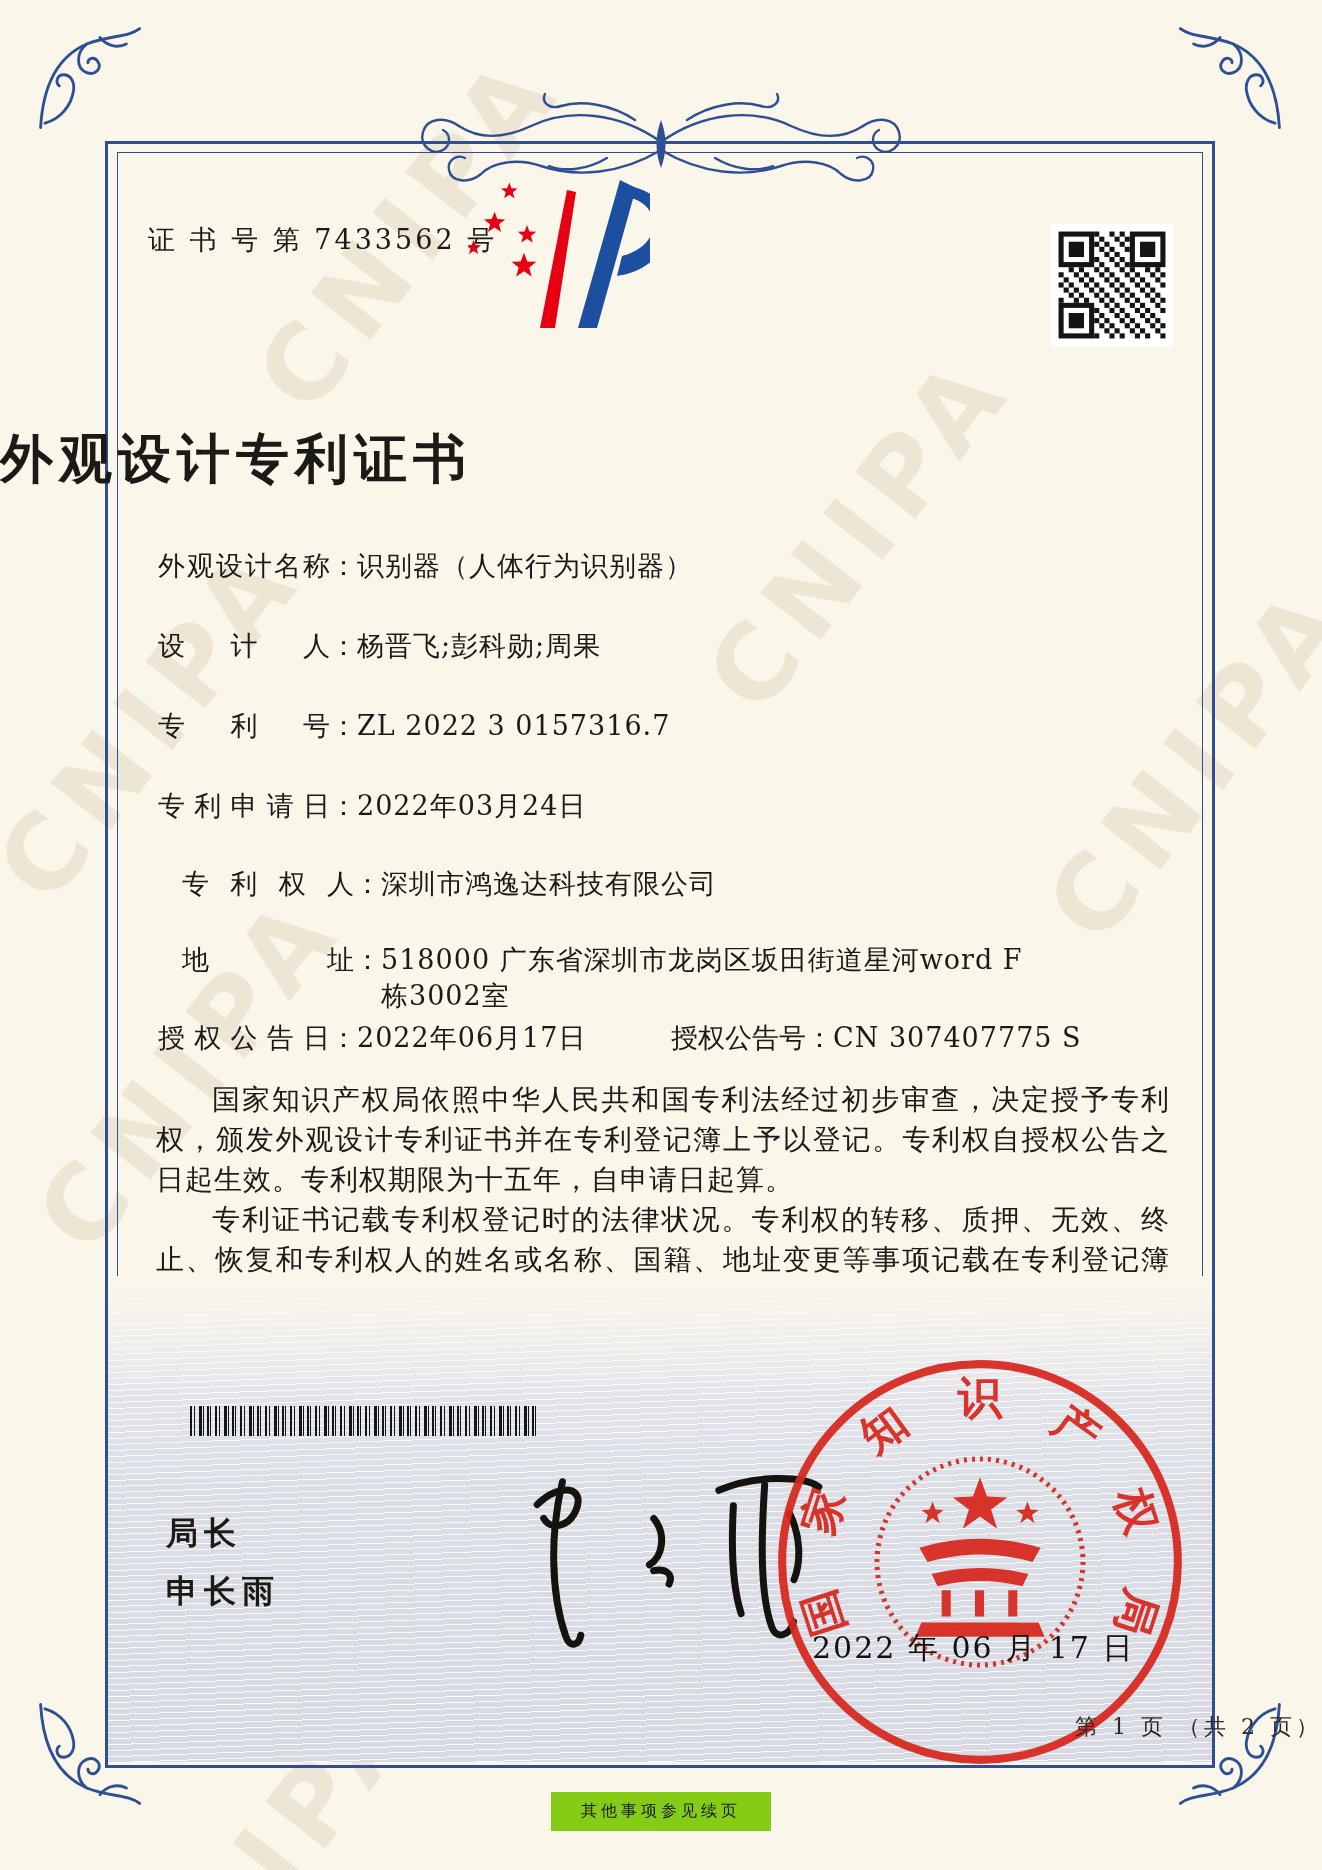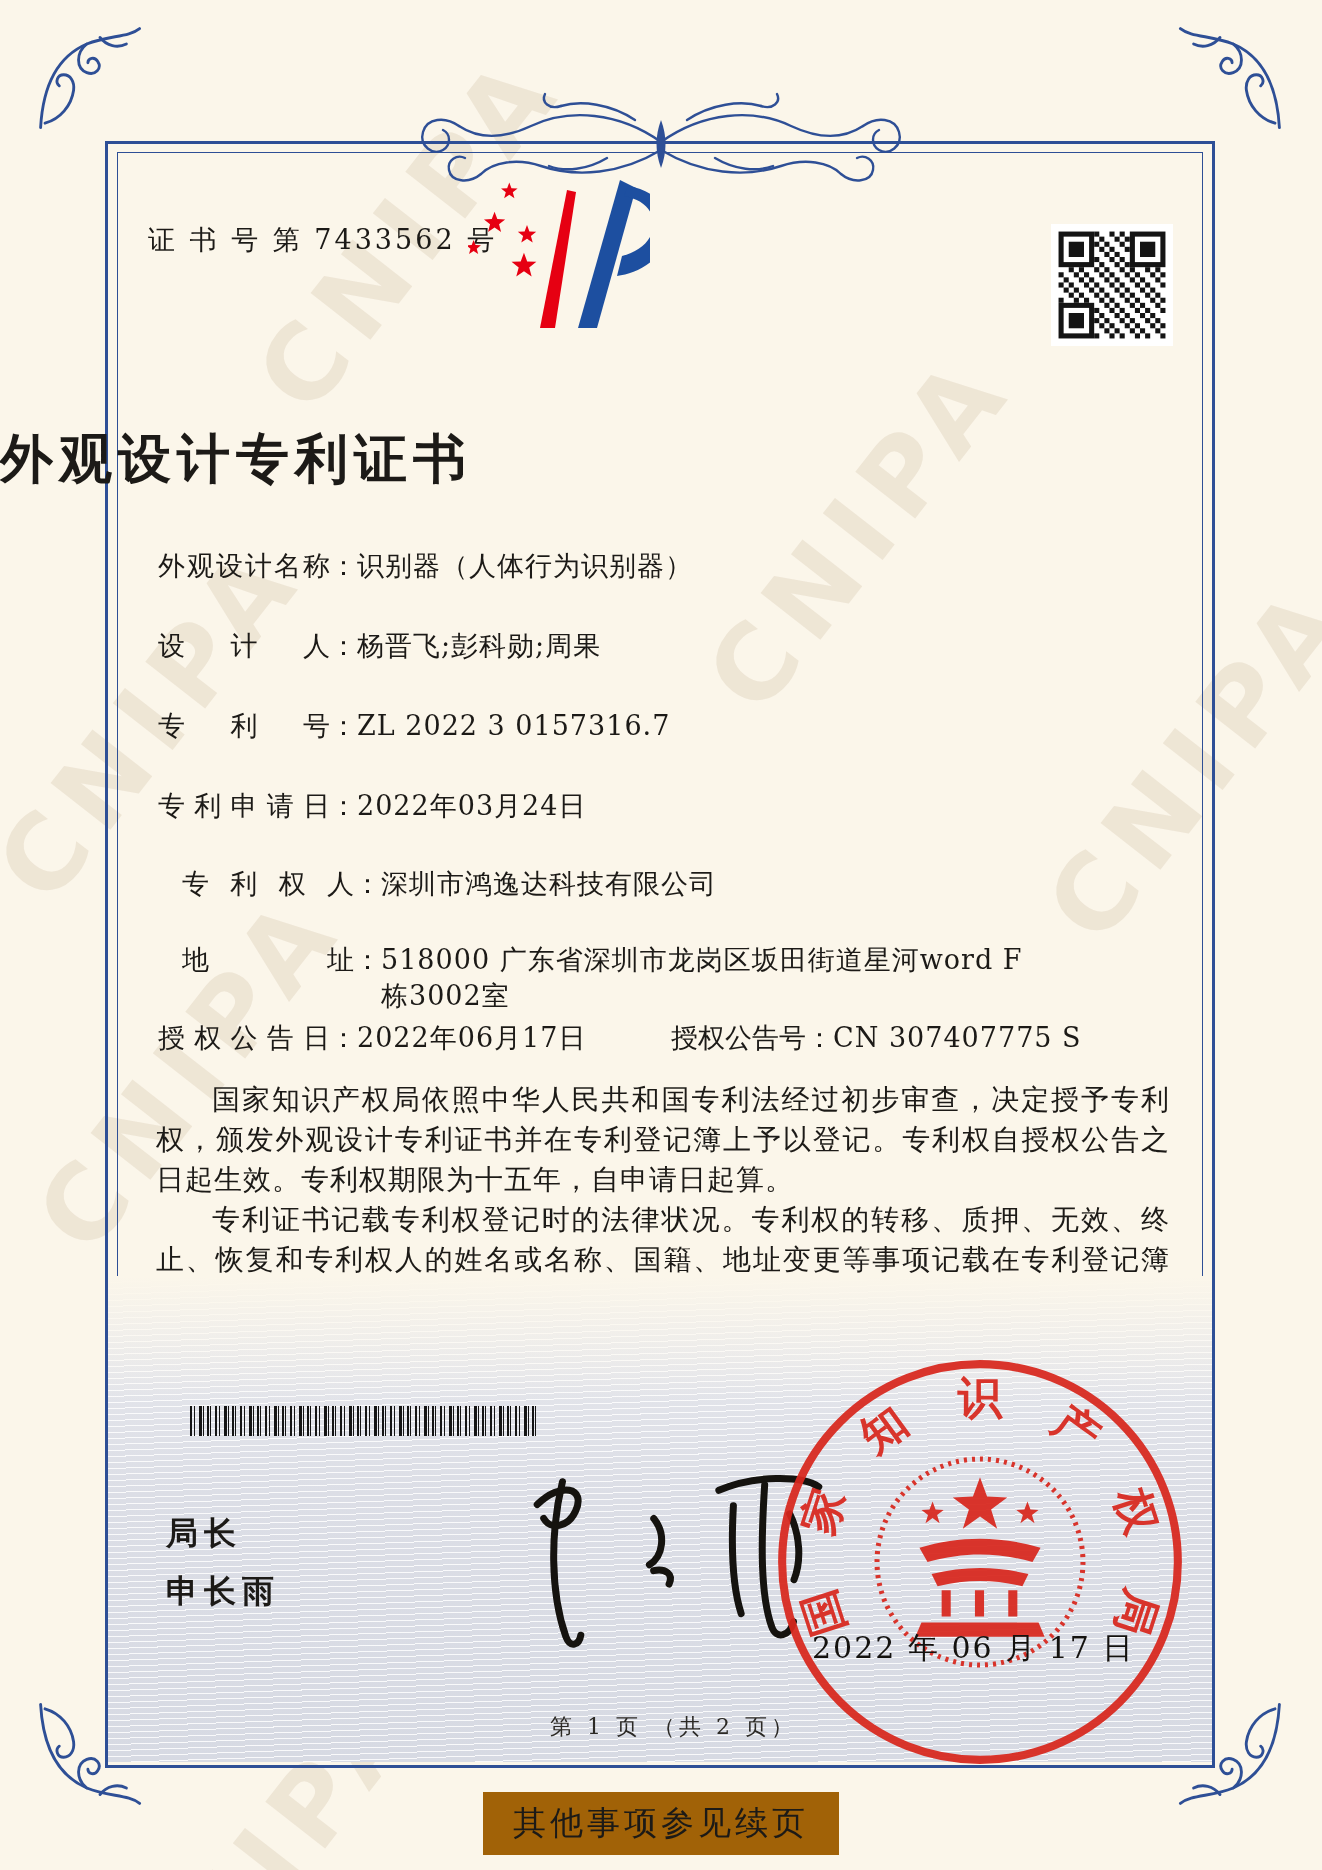--- a/index.html
+++ b/index.html
@@ -46,24 +46,24 @@
   .barcode{position:absolute;left:190px;top:1406px;width:348px;height:30px;
      background:repeating-linear-gradient(90deg,
        #151515 0 2px,transparent 2px 4px,#151515 4px 5px,transparent 5px 9px,
        #151515 9px 12px,transparent 12px 13px,#151515 13px 14px,transparent 14px 17px,
        #151515 17px 19px,transparent 19px 20px,#151515 20px 21px,transparent 21px 25px);}
   .signer{position:absolute;left:166px;font-family:"DejaVu Sans","Liberation Sans",sans-serif;
      font-weight:600;font-size:32px;letter-spacing:6px;}
   .signature{position:absolute;left:505px;top:1448px;width:330px;height:210px;transform:rotate(-2deg);}
   .seal{position:absolute;left:768px;top:1350px;width:424px;height:424px;opacity:.93;}
   .seal-date{position:absolute;left:812px;top:1628px;font-size:30px;letter-spacing:2px;color:#14120f;}
-  .page-num{position:absolute;left:0;right:0;top:1712px;text-align:center;
+  .page-num{position:absolute;left:0;right:0;top:1712px;text-align:right;
      font-size:22px;letter-spacing:4px;color:#2b2925;padding-left:25px;}
   .cont-note{position:absolute;left:50%;transform:translateX(-50%);top:1792px;
-     background:#a16207;padding:9px 30px;font-size:33px;letter-spacing:4px;white-space:nowrap;}
+     background:#84cc16;padding:9px 30px;font-size:16px;letter-spacing:4px;white-space:nowrap;}
   .flourish{position:absolute;left:381px;top:84px;width:560px;height:116px;color:#2e4f96;}
 </style>
 </head>
 <body>
 
 <div class="page">
 
   <div class="wm" style="left:200px;top:170px;">CNIPA</div>
   <div class="wm" style="left:650px;top:470px;">CNIPA</div>
   <div class="wm" style="left:-60px;top:660px;">CNIPA</div>

